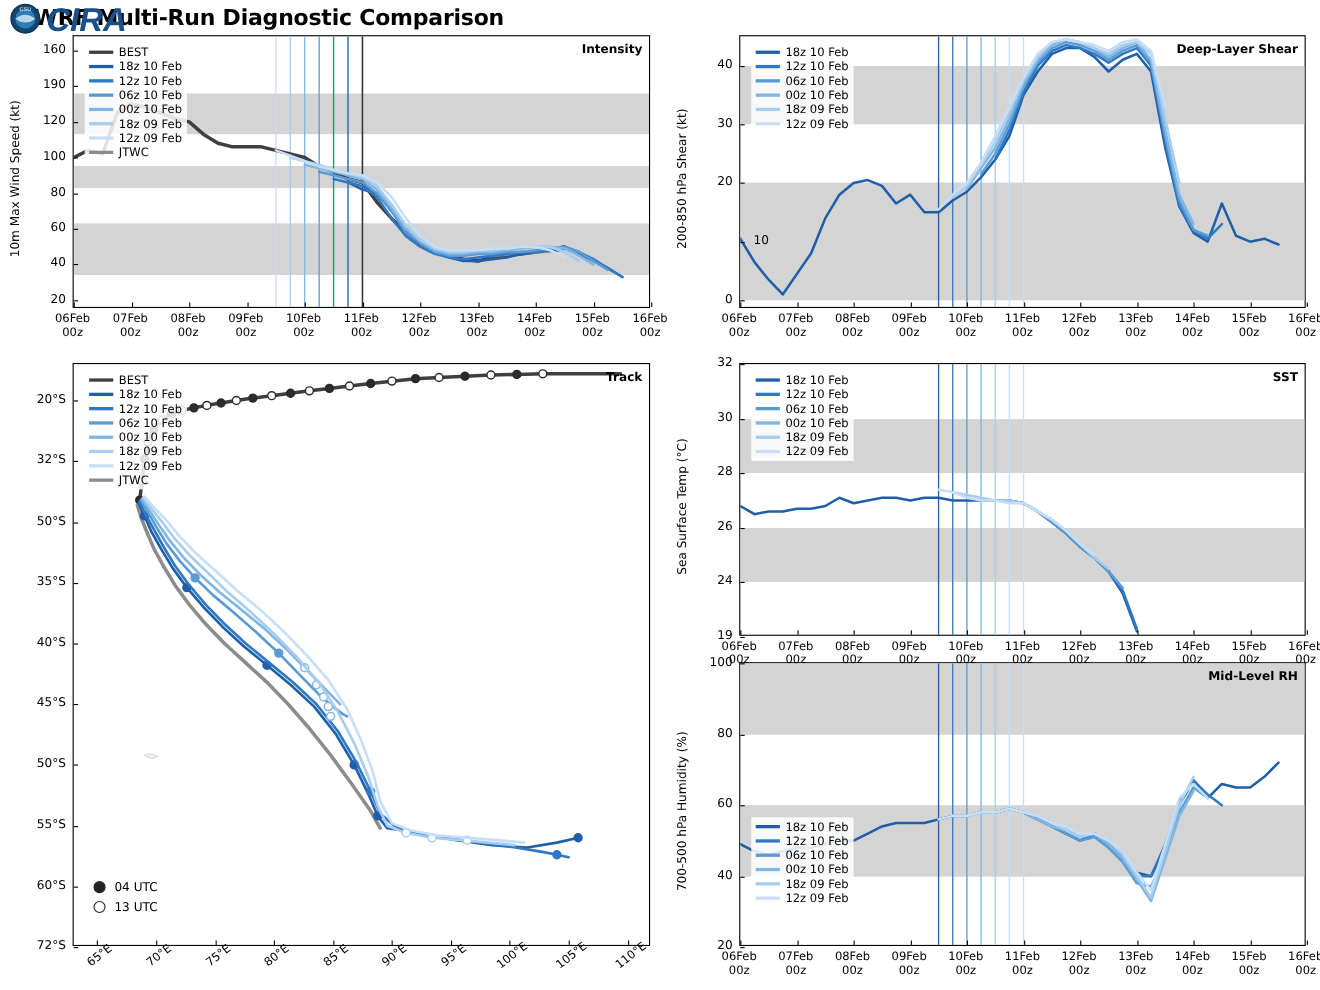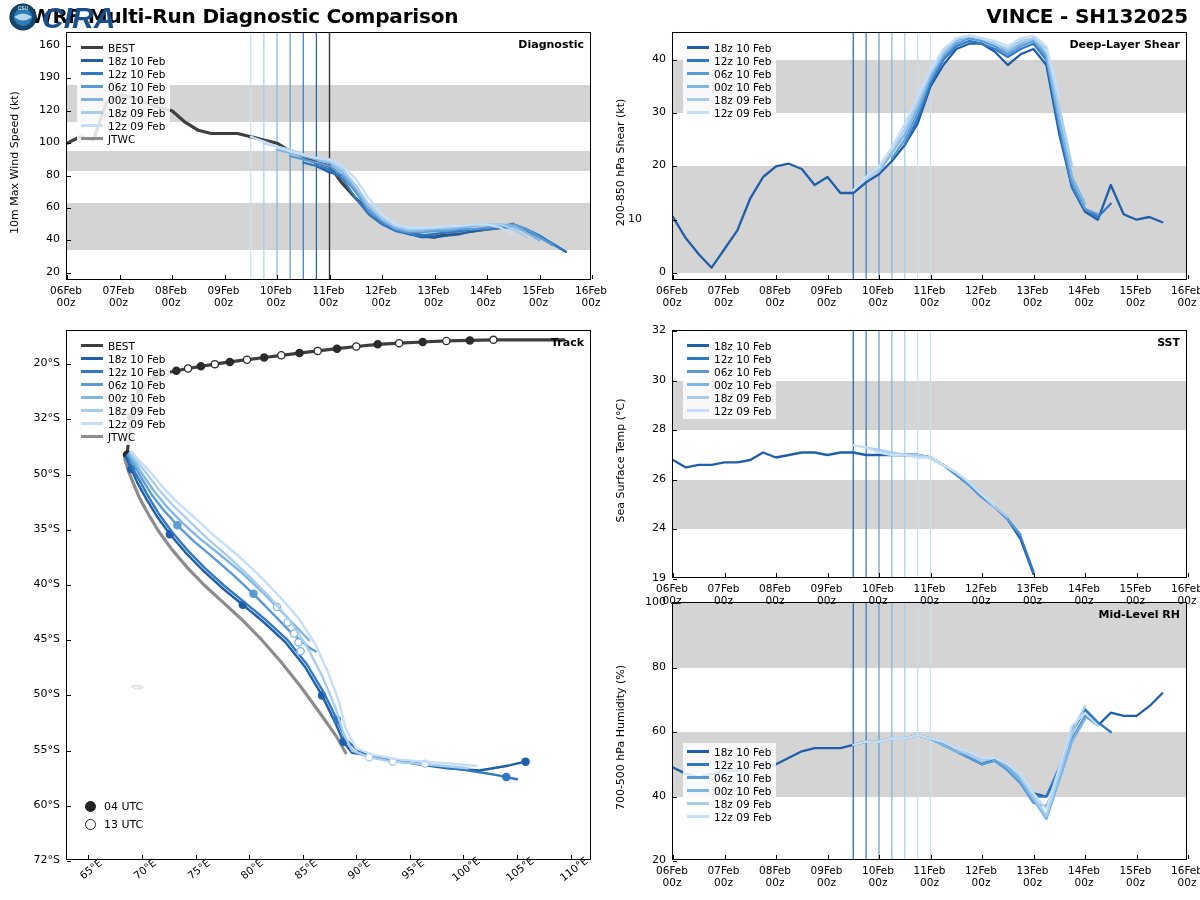--- a/index.html
+++ b/index.html
@@ -26,21 +26,20 @@
   .cira-txt{font-family:"Liberation Sans",sans-serif;font-weight:bold;font-style:italic;font-size:30px;fill:#1b4f8a;}
   .utcleg{position:absolute;font-size:11px;}
   .utcleg .row{display:flex;align-items:center;height:18px;}
   .utcleg .dot{width:9px;height:9px;border-radius:50%;border:1.3px solid #222;margin-right:8px;}
 </style>
 </head>
 <body>
 
 <div id="root">
   <div class="hdr-left">HWRF Multi-Run Diagnostic Comparison</div>
-  <div class="hdr-right">VINCE - SH132025</div>
 
   <div id="panels">
       <div class="panel" style="left: 66px; top: 32px; width: 525px; height: 248px;">
         <div class="plot">
           <div class="band" style="top: 170.196px; height: 47.0065px;"></div>
           <div class="band" style="top: 118.327px; height: 19.451px;"></div>
           <div class="band" style="top: 51.8693px; height: 37.281px;"></div>
           <svg width="525" height="248">
             <line x1="183.75" x2="183.75" y1="0" y2="248" stroke="#c6dff6" stroke-width="1.2"></line>
             <line x1="196.875" x2="196.875" y1="0" y2="248" stroke="#a8cdee" stroke-width="1.2"></line>
@@ -52,21 +51,21 @@
             <path d="M0.0 110.2 L13.1 103.7 L26.3 107.0 L39.4 69.7 L52.5 61.6 L65.6 64.8 L78.8 69.7 L91.9 74.6 L105.0 77.8 L118.1 89.2 L131.3 97.3 L144.4 100.5 L157.5 100.5 L170.6 100.5 L183.8 103.7 L196.9 107.0 L210.0 110.2 L223.1 118.3 L236.3 123.2 L249.4 129.7 L262.5 132.9 L275.6 150.7 L288.8 165.3 L301.9 178.3 L315.0 188.0 L328.1 194.5 L341.3 199.4 L354.4 202.6 L367.5 204.2 L380.6 201.0 L393.8 199.4 L406.9 197.8 L420.0 196.1 L433.1 194.5 L446.3 191.3" fill="none" stroke="#3f3f3f" stroke-width="3.2" stroke-linejoin="round" stroke-linecap="round"></path>
             <path d="M378.0 199.4 L399.0 197.8 L420.0 196.1 L441.0 194.5" fill="none" stroke="#8c8c8c" stroke-width="3.2" stroke-linejoin="round" stroke-linecap="round"></path>
             <path d="M249.4 132.9 L262.5 139.4 L275.6 142.6 L288.8 158.8 L301.9 175.1 L315.0 188.0 L328.1 196.1 L341.3 201.0 L354.4 204.2 L367.5 204.2 L380.6 202.6 L393.8 201.0 L406.9 197.8 L420.0 196.1 L433.1 194.5 L446.3 192.9 L459.4 197.8 L472.5 204.2 L485.6 210.7 L498.8 218.8" fill="none" stroke="#1f5fa9" stroke-width="2.3" stroke-linejoin="round" stroke-linecap="round"></path>
             <path d="M236.3 129.7 L249.4 132.9 L262.5 136.2 L275.6 145.9 L288.8 165.3 L301.9 181.5 L315.0 191.3 L328.1 197.8 L341.3 201.0 L354.4 202.6 L367.5 201.0 L380.6 199.4 L393.8 197.8 L406.9 196.1 L420.0 196.1 L433.1 194.5 L446.3 191.3 L459.4 196.1 L472.5 202.6 L485.6 210.7 L498.8 218.8" fill="none" stroke="#2f78c4" stroke-width="2.3" stroke-linejoin="round" stroke-linecap="round"></path>
             <path d="M223.1 123.2 L236.3 126.4 L249.4 129.7 L262.5 132.9 L275.6 142.6 L288.8 158.8 L301.9 178.3 L315.0 188.0 L328.1 196.1 L341.3 199.4 L354.4 199.4 L367.5 197.8 L380.6 197.8 L393.8 196.1 L406.9 196.1 L420.0 194.5 L433.1 192.9 L446.3 191.3 L459.4 196.1 L472.5 204.2 L485.6 212.3" fill="none" stroke="#5b9bd5" stroke-width="2.3" stroke-linejoin="round" stroke-linecap="round"></path>
             <path d="M210.0 116.7 L223.1 119.9 L236.3 123.2 L249.4 126.4 L262.5 129.7 L275.6 139.4 L288.8 155.6 L301.9 175.1 L315.0 186.4 L328.1 194.5 L341.3 197.8 L354.4 197.8 L367.5 196.1 L380.6 196.1 L393.8 194.5 L406.9 192.9 L420.0 191.3 L433.1 191.3 L446.3 192.9 L459.4 199.4 L472.5 207.5" fill="none" stroke="#7fb6e3" stroke-width="2.3" stroke-linejoin="round" stroke-linecap="round"></path>
             <path d="M196.9 110.2 L210.0 113.5 L223.1 116.7 L236.3 121.6 L249.4 124.8 L262.5 128.1 L275.6 136.2 L288.8 152.4 L301.9 171.8 L315.0 184.8 L328.1 192.9 L341.3 196.1 L354.4 196.1 L367.5 194.5 L380.6 194.5 L393.8 192.9 L406.9 191.3 L420.0 191.3 L433.1 191.3 L446.3 196.1 L459.4 204.2" fill="none" stroke="#a8cdee" stroke-width="2.3" stroke-linejoin="round" stroke-linecap="round"></path>
             <path d="M183.8 103.7 L196.9 108.6 L210.0 113.5 L223.1 118.3 L236.3 121.6 L249.4 124.8 L262.5 126.4 L275.6 132.9 L288.8 145.9 L301.9 165.3 L315.0 181.5 L328.1 191.3 L341.3 194.5 L354.4 194.5 L367.5 194.5 L380.6 192.9 L393.8 192.9 L406.9 191.3 L420.0 191.3 L433.1 194.5 L446.3 201.0" fill="none" stroke="#c6dff6" stroke-width="2.3" stroke-linejoin="round" stroke-linecap="round"></path>
           </svg>
         </div>
-        <div class="corner tr">Diagnostic</div>
+        <div class="corner tr">Intensity</div>
         <div class="tickmarkY" style="top: 239.895px;"></div>
         <div class="tickmarkY" style="top: 207.477px;"></div>
         <div class="tickmarkY" style="top: 175.059px;"></div>
         <div class="tickmarkY" style="top: 142.641px;"></div>
         <div class="tickmarkY" style="top: 110.222px;"></div>
         <div class="tickmarkY" style="top: 77.8039px;"></div>
         <div class="tickmarkY" style="top: 45.3856px;"></div>
         <div class="tickmarkY" style="top: 12.9673px;"></div>
         <div class="tickmark" style="left: 0px;"></div>
         <div class="tickmark" style="left: 52.5px;"></div>
@@ -487,21 +486,21 @@
     <div class="xtick" style="left: 508.5px; top: 284px; width: 60px;">
       <div>15Feb</div>
       <div>00z</div>
     </div>
     <div class="xtick" style="left: 561px; top: 284px; width: 60px;">
       <div>16Feb</div>
       <div>00z</div>
     </div>
     <div class="ylab" style="left: 620px; top: 156px; width: 200px; margin-left: -100px; text-align: center; transform: rotate(-90deg);">200-850 hPa Shear (kt)</div>
     <div class="ytick" style="left: 632px; width: 34px; top: 265px;">0</div>
-    <div class="ytick" style="left: 608px; width: 34px; top: 211.667px;">10</div>
+    <div class="ytick" style="left: 665px; width: 34px; top: 211.667px;">10</div>
     <div class="ytick" style="left: 632px; width: 34px; top: 158.333px;">20</div>
     <div class="ytick" style="left: 632px; width: 34px; top: 105px;">30</div>
     <div class="ytick" style="left: 632px; width: 34px; top: 51.6667px;">40</div>
     <div class="xtick" style="left: 642px; top: 284px; width: 60px;">
       <div>06Feb</div>
       <div>00z</div>
     </div>
     <div class="xtick" style="left: 693.5px; top: 284px; width: 60px;">
       <div>07Feb</div>
       <div>00z</div>

